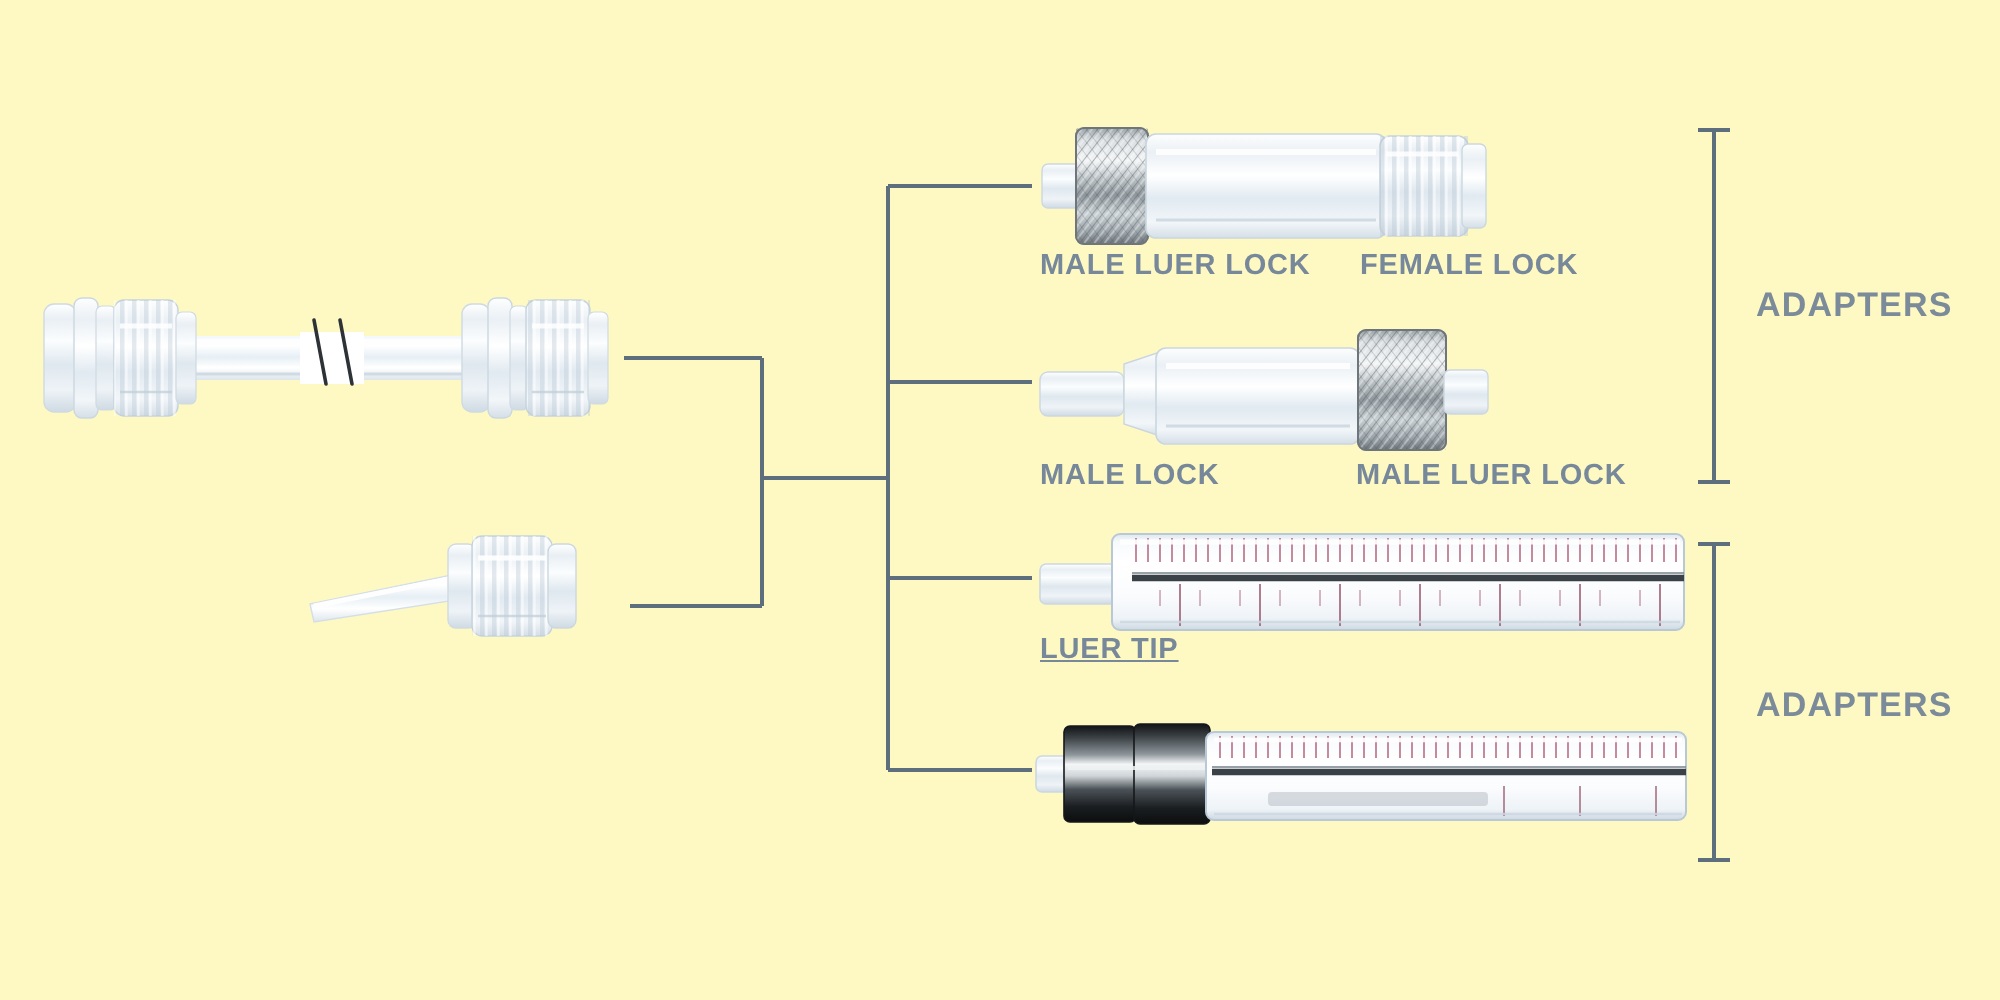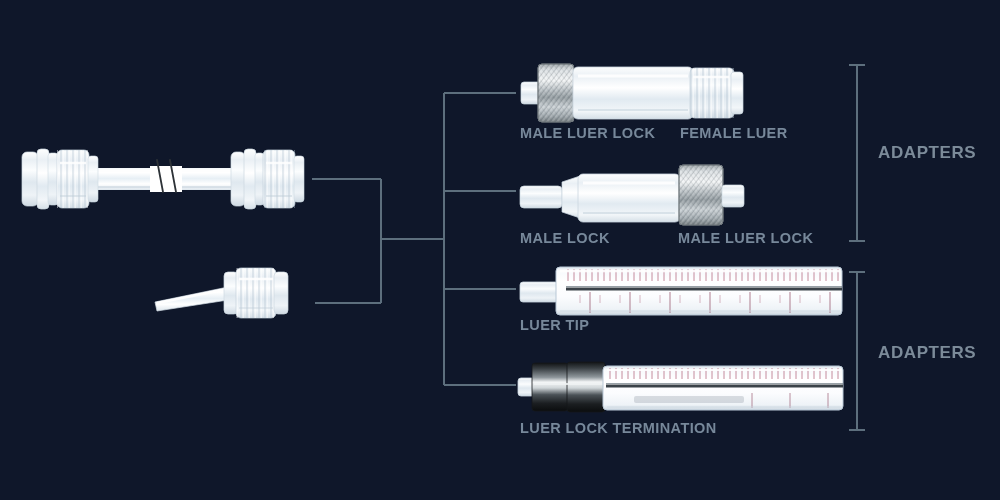--- a/index.html
+++ b/index.html
@@ -8,21 +8,21 @@
     padding: 0;
     background: #ffffff;
   }
   body {
     font-family: "Liberation Sans", sans-serif;
   }
   #stage {
     position: relative;
     width: 1000px;
     height: 500px;
-    background: #0f172a;
+    background: #fef9c3;
     overflow: hidden;
   }
   .lbl {
     position: absolute;
     color: #77889a;
     font-family: "Liberation Sans", sans-serif;
     font-size: 14.5px;
     font-weight: 700;
     letter-spacing: 0.4px;
     white-space: nowrap;
@@ -300,25 +300,24 @@
       <path d="M849 241 L865 241"></path>
     </g>
     <g stroke="#5d6f7d" stroke-width="2" fill="none" shape-rendering="crispEdges">
       <path d="M857 272 L857 430"></path>
       <path d="M849 272 L865 272"></path>
       <path d="M849 430 L865 430"></path>
     </g>
   </svg>
 
   <div class="lbl" style="left:520px; top:126px;">MALE LUER LOCK</div>
-  <div class="lbl" style="left:680px; top:126px;">FEMALE LUER</div>
+  <div class="lbl" style="left:680px; top:126px;">FEMALE LOCK</div>
 
   <div class="lbl" style="left:520px; top:231px;">MALE LOCK</div>
   <div class="lbl" style="left:678px; top:231px;">MALE LUER LOCK</div>
 
-  <div class="lbl" style="left:520px; top:318px;">LUER TIP</div>
-
-  <div class="lbl" style="left:520px; top:421px;">LUER LOCK TERMINATION</div>
+  <div class="lbl" style="left:520px; top:318px;text-decoration:underline;">LUER TIP</div>
+
 
   <div class="grp-lbl" style="left:878px; top:144px;">ADAPTERS</div>
   <div class="grp-lbl" style="left:878px; top:344px;">ADAPTERS</div>
 
 </div>
 
 </body></html>

